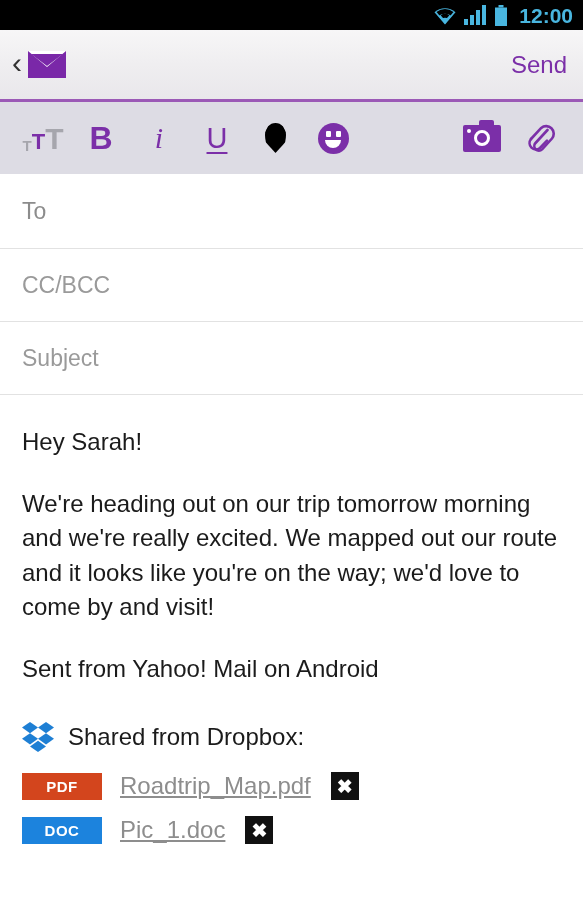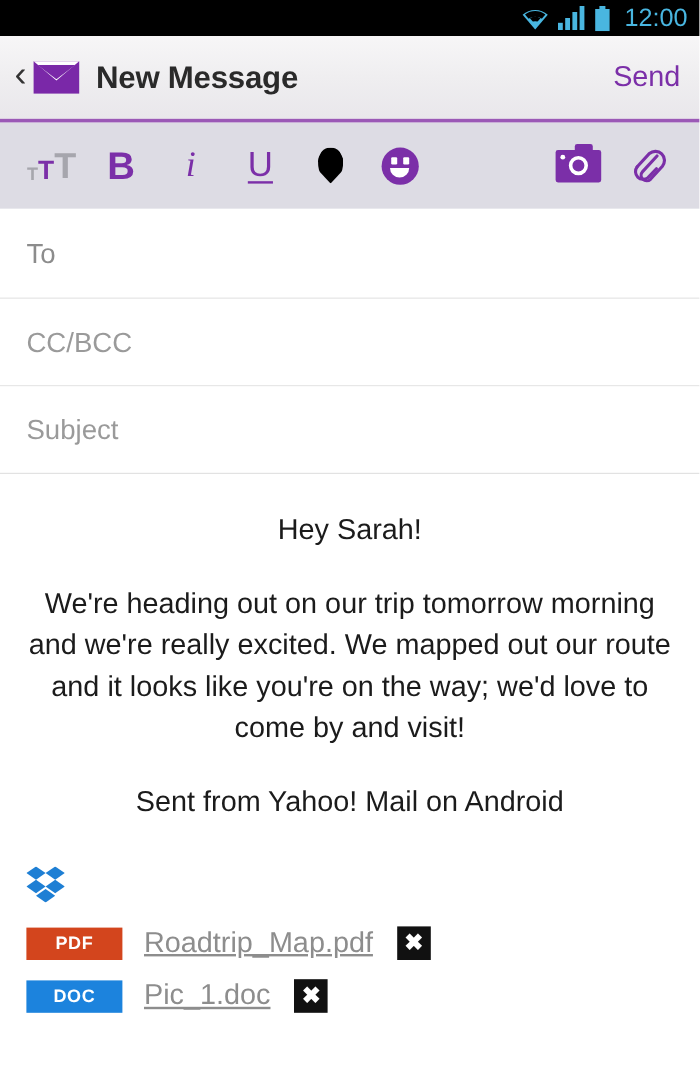--- a/index.html
+++ b/index.html
@@ -26,21 +26,21 @@
     box-sizing: border-box;
   }
   .status-icons {
     display: flex;
     align-items: center;
     gap: 6px;
   }
   .status-time {
     color: #49b6e0;
     font-size: 21px;
-    font-weight: 400;
+    font-weight: 700;
     letter-spacing: 0px;
     margin-left: 5px;
     line-height: 1;
   }
   .wifi-icon, .signal-icon, .battery-icon { display: block; }
 
   
   .header {
     position: relative;
     height: 72px;
@@ -235,21 +235,20 @@
   .body-area {
     padding: 30px 22px 0 22px;
     box-sizing: border-box;
   }
   .body-para {
     font-size: 24px;
     color: #1b1b1b;
     line-height: 1.44;
     margin: 0 0 27px 0;
     max-width: 560px;
-    text-align: center;
   }
   .body-para:last-of-type { margin-bottom: 0; }
 
   
   .dropbox-block { padding: 36px 22px 0 22px; }
   .dropbox-head {
     display: flex;
     align-items: center;
     margin-bottom: 20px;
   }
@@ -317,21 +316,20 @@
       <rect x="4.5" y="0" width="5" height="2.5" fill="#49b6e0"></rect>
       <rect x="1" y="2.5" width="12" height="18.5" fill="#49b6e0"></rect>
     </svg>
     <span class="status-time">12:00</span>
   </div>
 </div>
 
 <div class="header">
   <span class="back-chevron">‹</span>
   <span class="envelope-icon"></span>
-  <span class="header-title">New Message</span>
   <span class="send-button">Send</span>
 </div>
 
 <div class="toolbar">
 
   <div class="tool">
     <span class="fontsize-icon">
       <span class="fs-s">T</span>
       <span class="fs-m">T</span>
       <span class="fs-l">T</span>
@@ -400,20 +398,21 @@
 <div class="dropbox-block">
 
   <div class="dropbox-head">
     <svg class="dropbox-icon" width="32" height="30" viewBox="0 0 32 30">
       <polygon points="8,0 0,5.6 8,11.2 16,5.6" fill="#1e7fd4"></polygon>
       <polygon points="24,0 16,5.6 24,11.2 32,5.6" fill="#1e7fd4"></polygon>
       <polygon points="8,11.2 0,16.8 8,22.4 16,16.8" fill="#1e7fd4"></polygon>
       <polygon points="24,11.2 16,16.8 24,22.4 32,16.8" fill="#1e7fd4"></polygon>
       <polygon points="16,18.8 8,24.4 16,30 24,24.4" fill="#1e7fd4"></polygon>
     </svg>
+    <span class="dropbox-title">Shared from Dropbox:</span>
   </div>
 
   <div class="attachment-row">
     <span class="file-badge" style="background:#d3451d">PDF</span>
     <span class="file-name">Roadtrip_Map.pdf</span>
     <span class="remove-btn">✖</span>
   </div>
 
   <div class="attachment-row">
     <span class="file-badge" style="background:#1c83dd">DOC</span>

